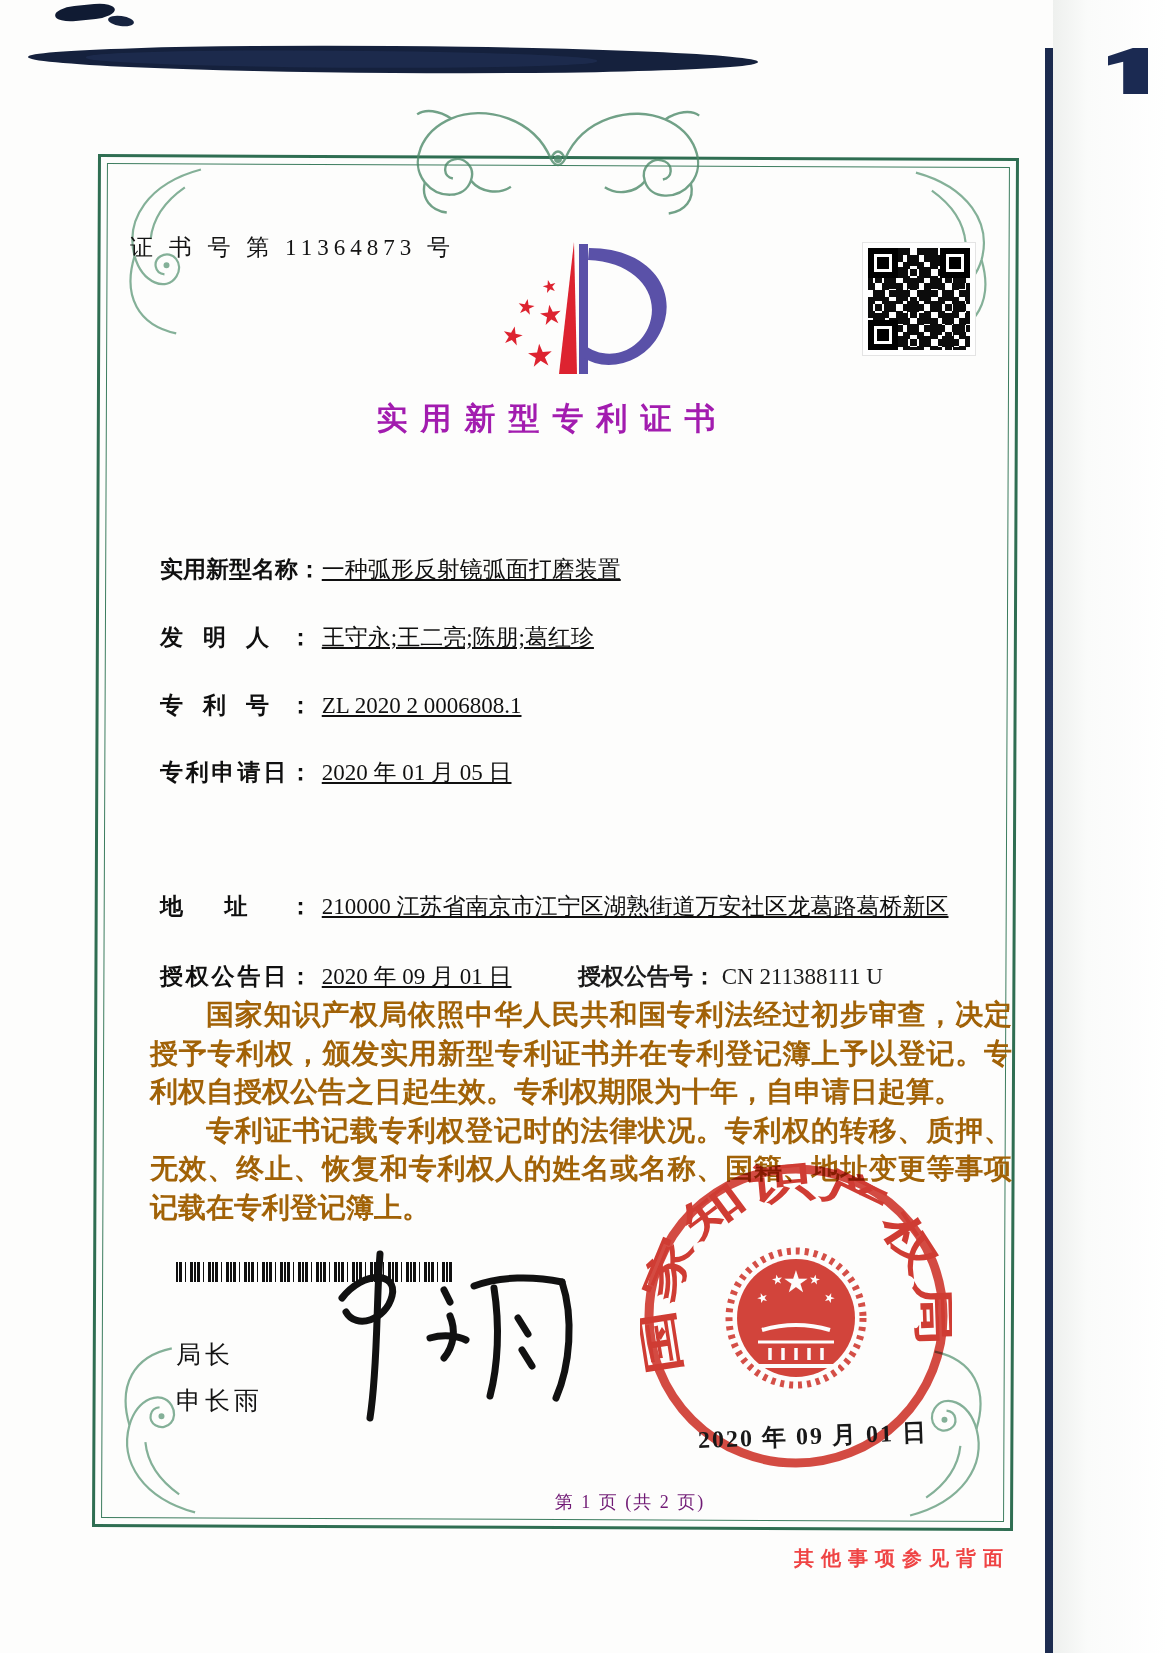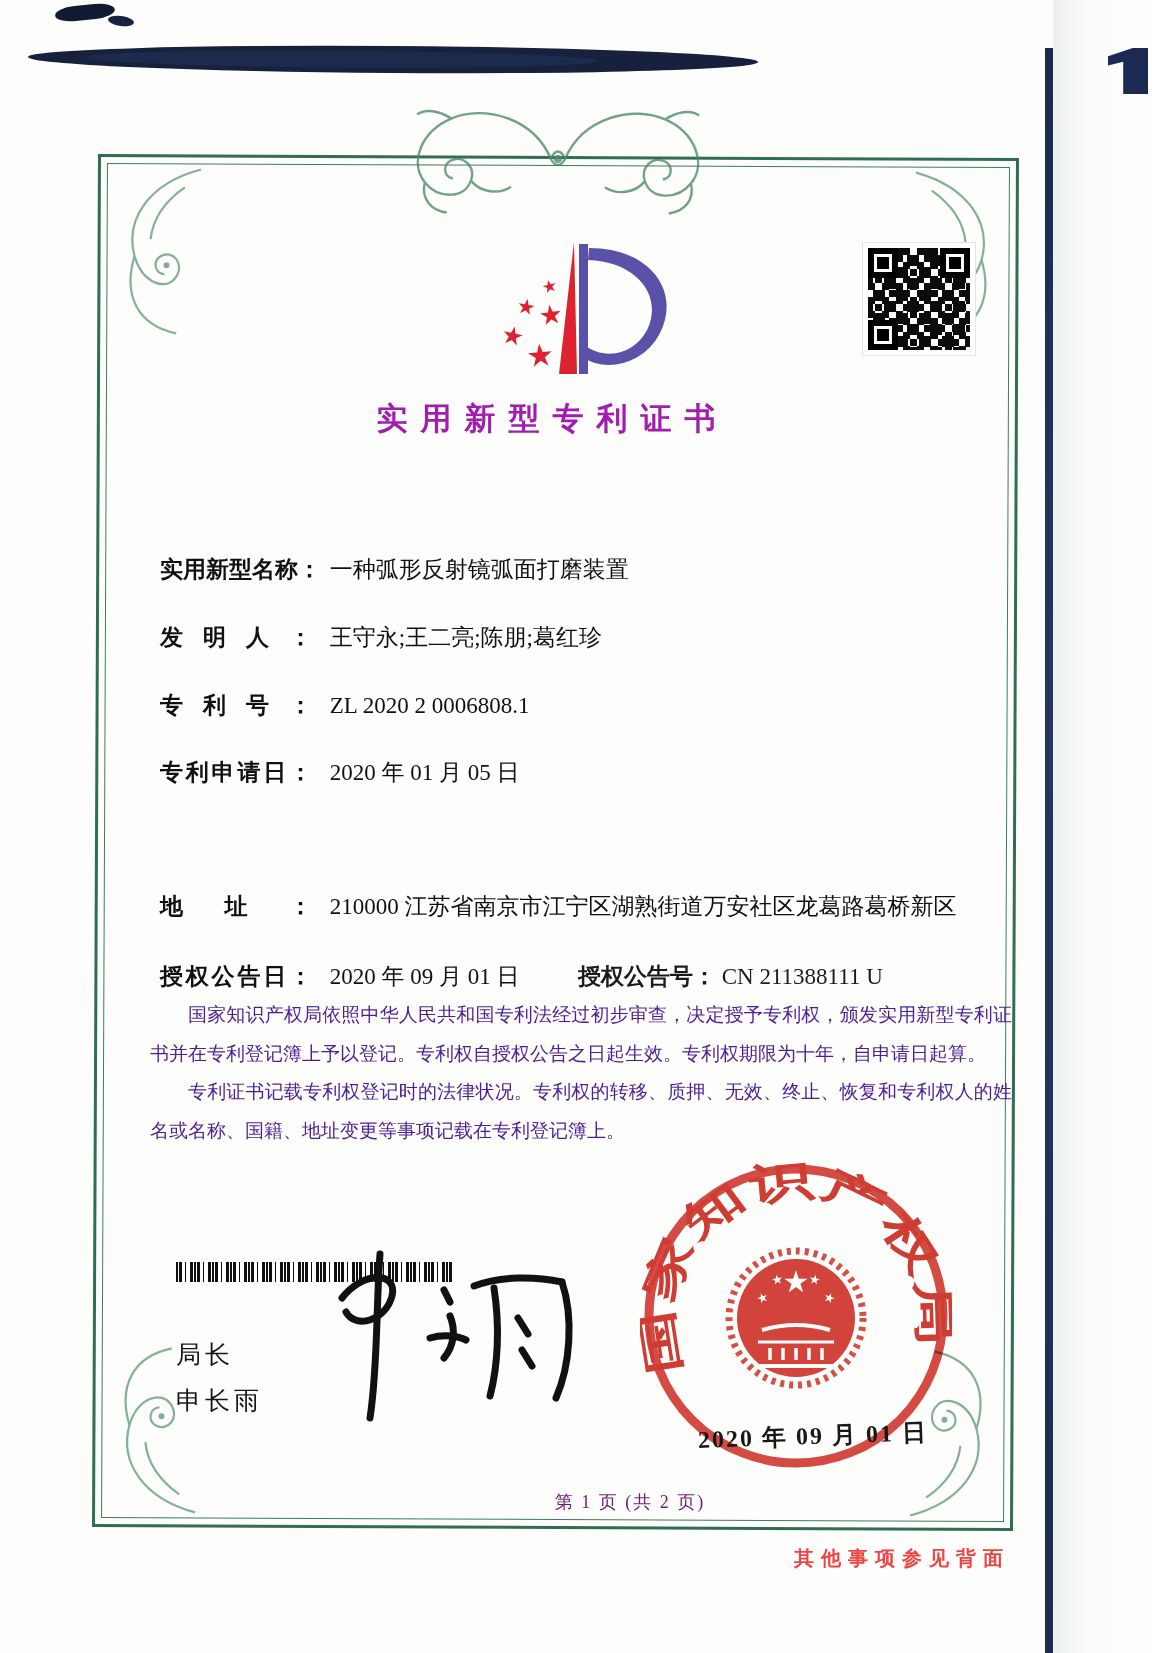--- a/index.html
+++ b/index.html
@@ -37,27 +37,27 @@
       #fff;}
   .qr-f{position:absolute;width:18px;height:18px;border:6px solid #000;background:#fff;}
   .qr-f::after{content:"";position:absolute;inset:3px;background:#000;}
   .qr-f.tl{left:5px;top:5px;} .qr-f.tr{right:5px;top:5px;} .qr-f.bl{left:5px;bottom:5px;}
 
   .title{left:0;top:398px;width:1105px;text-align:center;font-size:31px;font-weight:700;
     letter-spacing:13px;color:#a21caf;}
   .frow{position:absolute;left:160px;width:850px;font-size:23px;line-height:34px;white-space:nowrap;}
   .flabel{display:inline-block;width:152px;text-align:justify;text-align-last:justify;
     font-weight:600;color:#101010;vertical-align:top;}
-  .fvalue{display:inline-block;margin-left:12px;color:#101010;vertical-align:top;}
+  .fvalue{display:inline-block;margin-left:4px;color:#101010;vertical-align:top;text-decoration:underline;}
   .fvalue.wrap{white-space:normal;width:640px;}
   .grant2{position:absolute;left:418px;top:0;white-space:nowrap;}
 
   
-  .body-text{left:150px;top:996px;width:862px;font-size:19px;line-height:38.5px;
-    text-align:justify;color:#4c1d95;}
+  .body-text{left:150px;top:996px;width:862px;font-size:28px;line-height:38.5px;
+    text-align:justify;color:#a16207;font-weight:bold;}
   .body-text p{margin:0;text-indent:2em;}
 
   
   .barcode{left:176px;top:1262px;width:278px;height:20px;background:
     repeating-linear-gradient(90deg,#101010 0 2px,#fff 2px 3px,#101010 3px 6px,#fff 6px 9px,
       #101010 9px 10px,#fff 10px 14px,#101010 14px 17px,#fff 17px 18px);}
   .director-label{left:176px;top:1338px;font-size:25px;letter-spacing:4px;color:#141414;}
   .director-name{left:176px;top:1384px;font-size:25px;letter-spacing:4px;color:#141414;}
   .signature{left:322px;top:1246px;width:270px;height:190px;}
   .seal{left:640px;top:1160px;width:312px;height:312px;mix-blend-mode:multiply;opacity:.95;}
@@ -120,20 +120,21 @@
         <path d="M178,62 C160,20 110,8 78,22 C48,35 36,66 52,86 C66,103 92,102 98,84 C103,70 90,58 78,64 C70,68 70,80 80,82"></path>
         <path d="M78,22 C66,14 52,12 44,18 M52,86 C48,102 58,114 74,116 M98,84 C108,96 126,98 138,90"></path>
         <path d="M192,62 C210,20 260,8 292,22 C322,35 334,66 318,86 C304,103 278,102 272,84 C267,70 280,58 292,64 C300,68 300,80 290,82"></path>
         <path d="M292,22 C304,14 318,12 326,18 M318,86 C322,102 312,114 296,116 M272,84 C262,96 244,98 232,90"></path>
         <path d="M178,62 C182,52 188,52 192,62 C188,70 182,70 178,62 Z"></path>
       </g>
       <circle cx="185" cy="62" r="4" fill="#4e8a6a" opacity=".8"></circle>
     </svg>
   </div>
 
+  <div class="abs cert-no">证 书 号 第 11364873 号</div>
 
   <svg class="abs logo" viewBox="0 0 230 142">
     <rect x="124" y="8" width="9" height="130" fill="#5a51a8"></rect>
     <path d="M134,12 C196,12 226,56 205,97 C189,129 149,137 128,121 L128,108 C150,126 181,118 193,92 C207,60 183,26 133,24 Z" fill="#5a51a8"></path>
     <path d="M119,6 L104,138 L122,138 Z" fill="#dd2330"></path>
     <g fill="#dd2330" font-family="'DejaVu Sans',sans-serif" text-anchor="middle">
       <text x="96" y="56" font-size="17" transform="rotate(-14 96 56)">★</text>
       <text x="70" y="78" font-size="21" transform="rotate(10 70 78)">★</text>
       <text x="97" y="88" font-size="27" transform="rotate(-8 97 88)">★</text>
       <text x="56" y="108" font-size="25" transform="rotate(12 56 108)">★</text>

